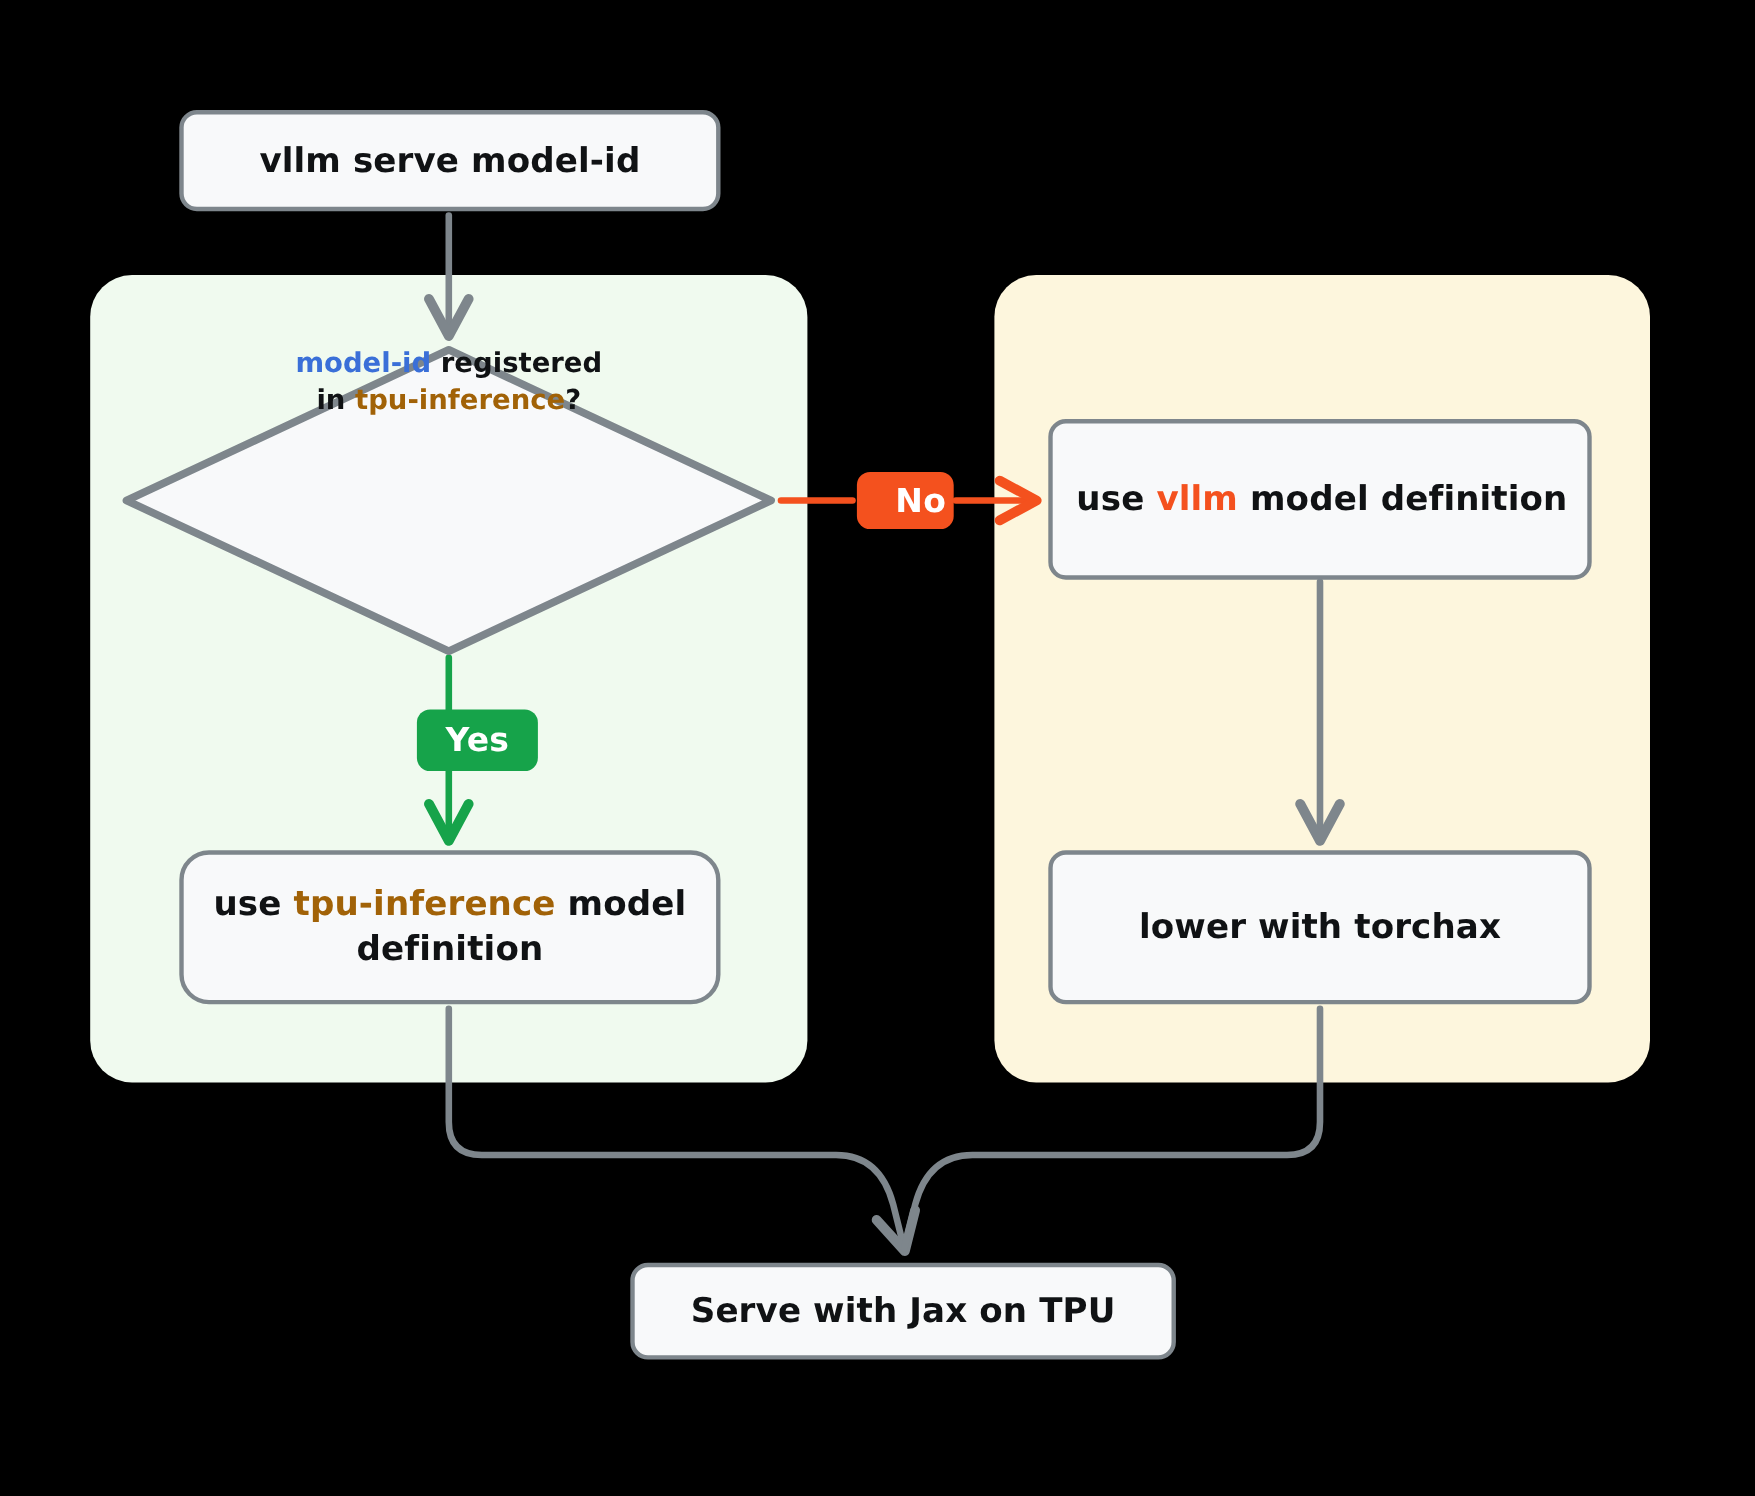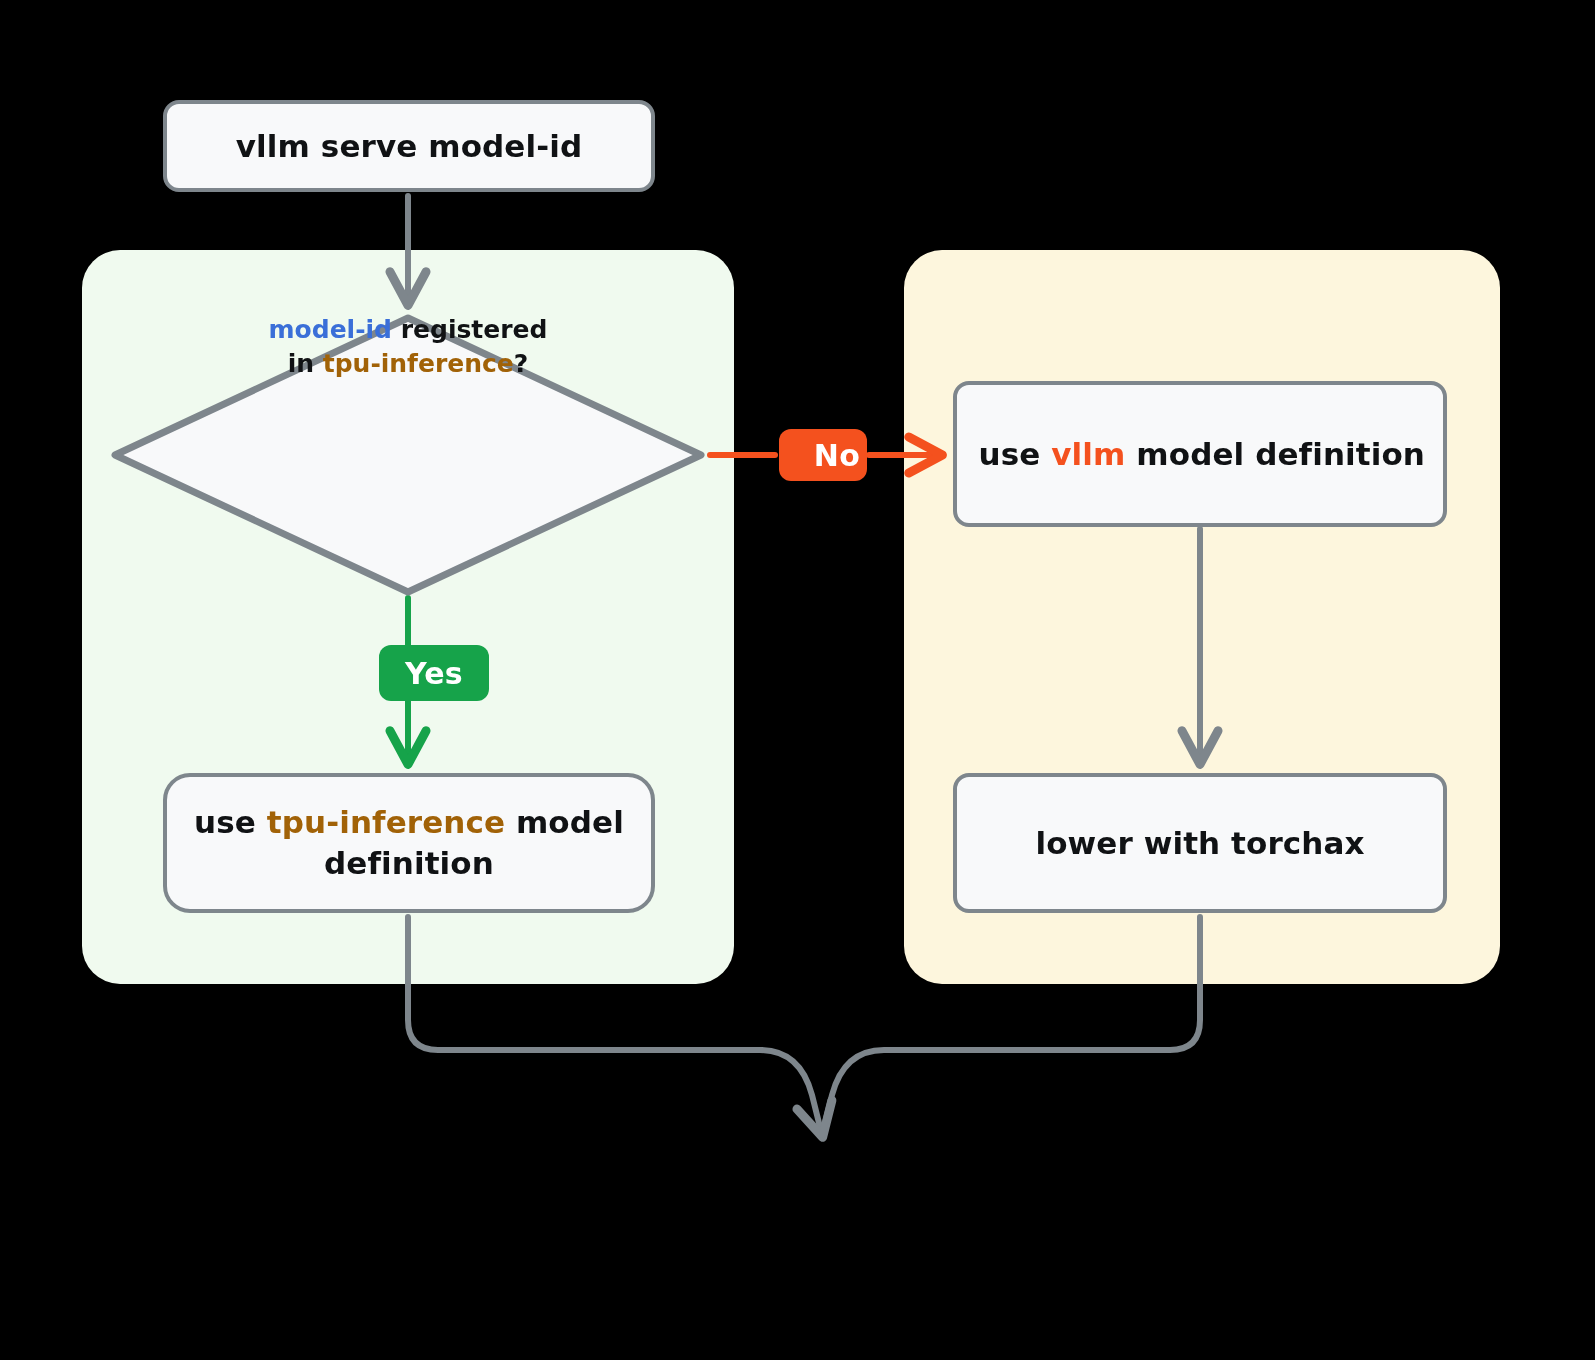--- a/index.html
+++ b/index.html
@@ -210,14 +210,17 @@
       <span>use </span><span class="tok-green">tpu-inference</span><span> model definition</span>
     </span>
   </div>
 
   <div class="node" id="node-torchax">
     <span>
       <span>lower with torchax</span><br>
     </span>
   </div>
 
+  <div class="node" id="node-serve">
+    <span>Serve with Jax on TPU</span>
+  </div>
 
 </div>
 
 </body></html>

